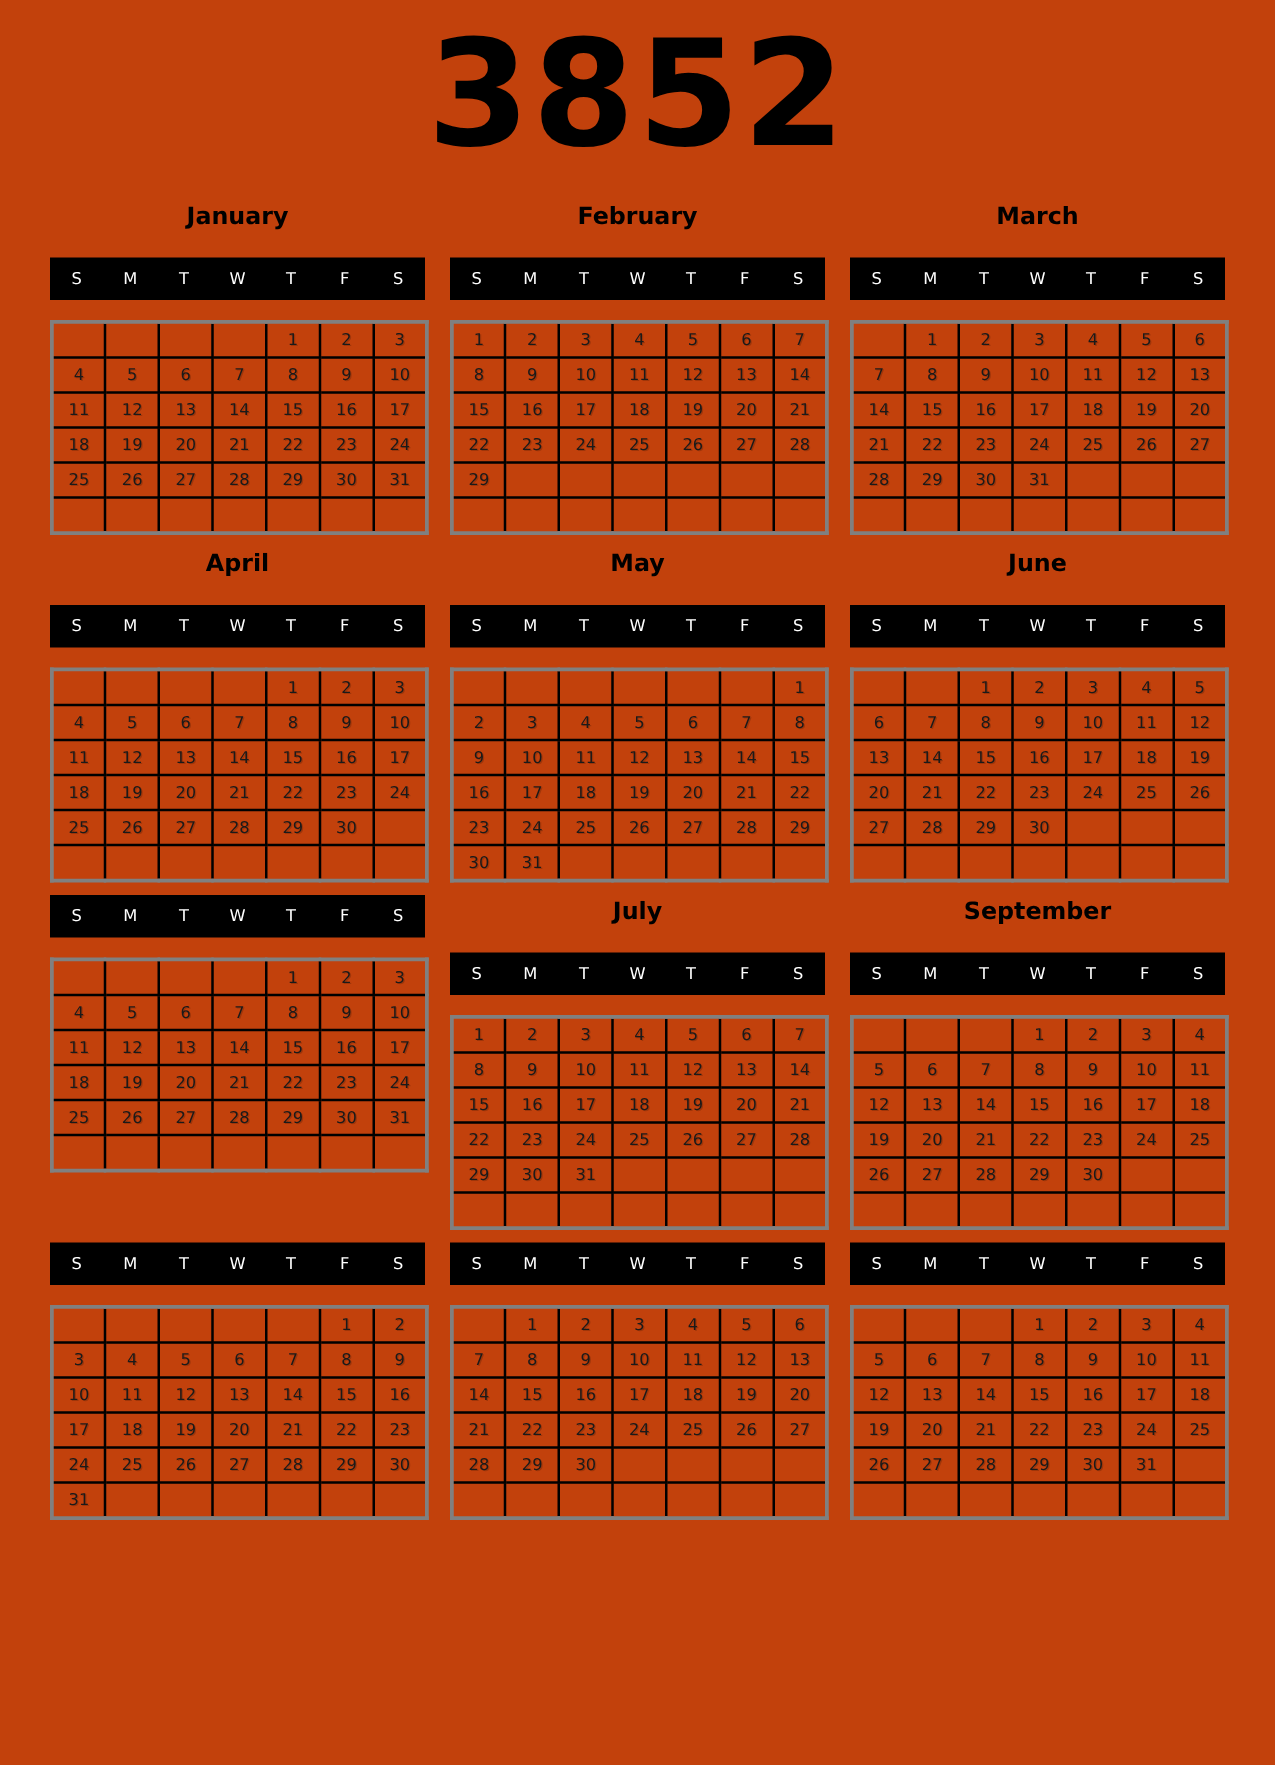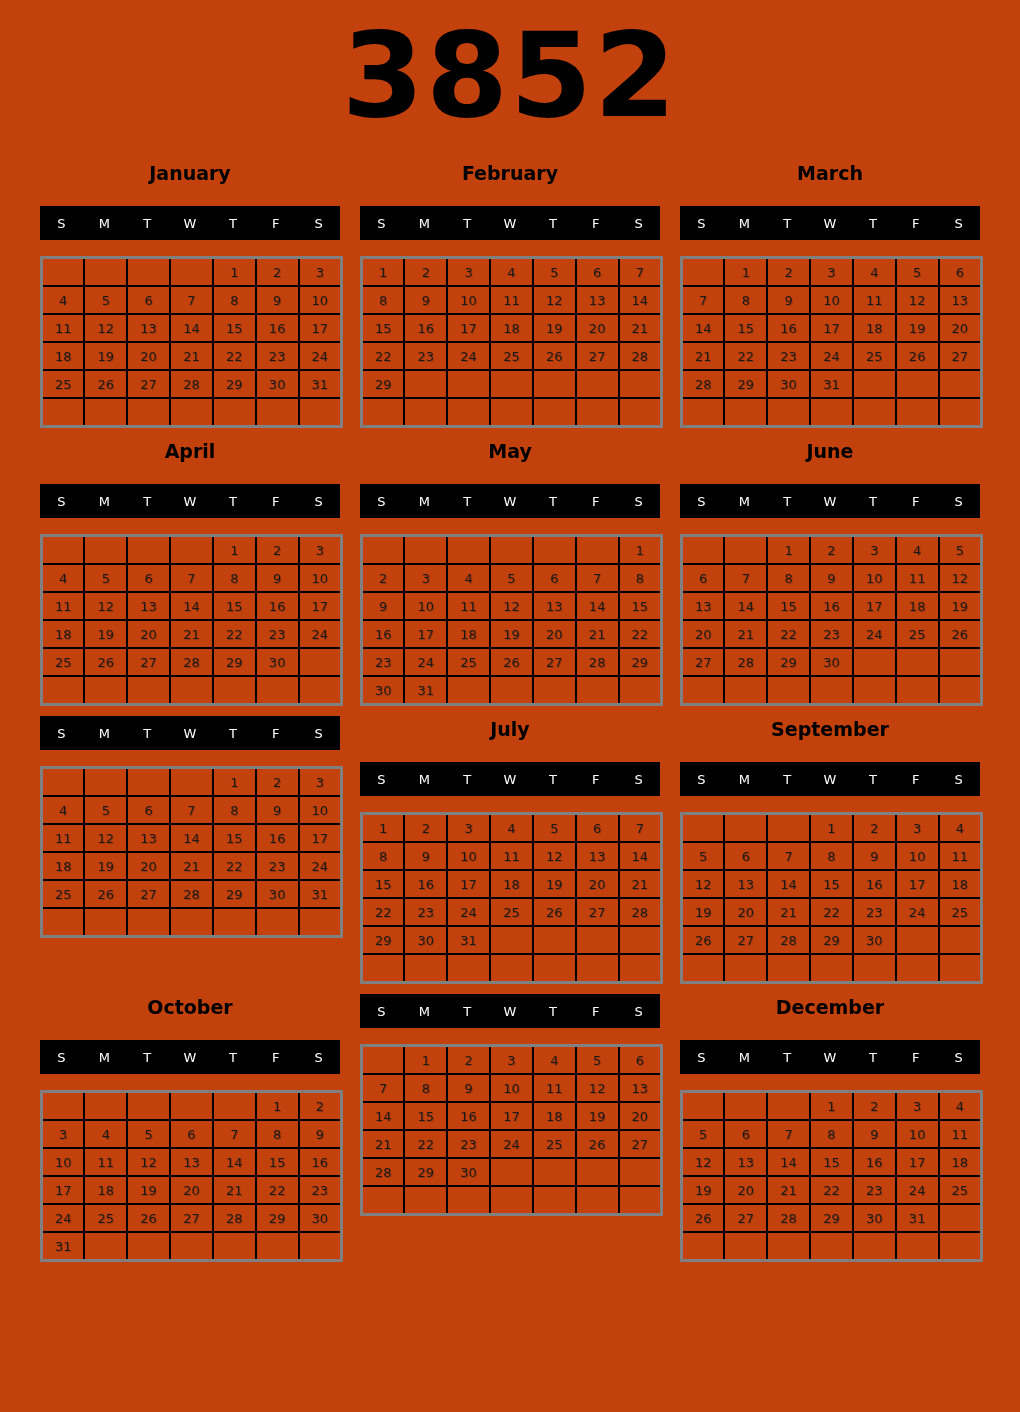--- a/index.html
+++ b/index.html
@@ -722,21 +722,20 @@
               <td></td>
               <td></td>
               <td></td>
               <td></td>
             </tr>
           </tbody>
     </table>
   </div>
 
   <div class="month-block">
-    <div class="month-title">October</div>
     <div class="weekday-header">
           <div class="weekday">S</div>
           <div class="weekday">M</div>
           <div class="weekday">T</div>
           <div class="weekday">W</div>
           <div class="weekday">T</div>
           <div class="weekday">F</div>
           <div class="weekday">S</div>
         </div>
     <table class="day-table">
@@ -863,21 +862,20 @@
               <td></td>
               <td></td>
               <td></td>
               <td></td>
             </tr>
           </tbody>
     </table>
   </div>
 
   <div class="month-block">
-    <div class="month-title">December</div>
     <div class="weekday-header">
           <div class="weekday">S</div>
           <div class="weekday">M</div>
           <div class="weekday">T</div>
           <div class="weekday">W</div>
           <div class="weekday">T</div>
           <div class="weekday">F</div>
           <div class="weekday">S</div>
         </div>
     <table class="day-table">

